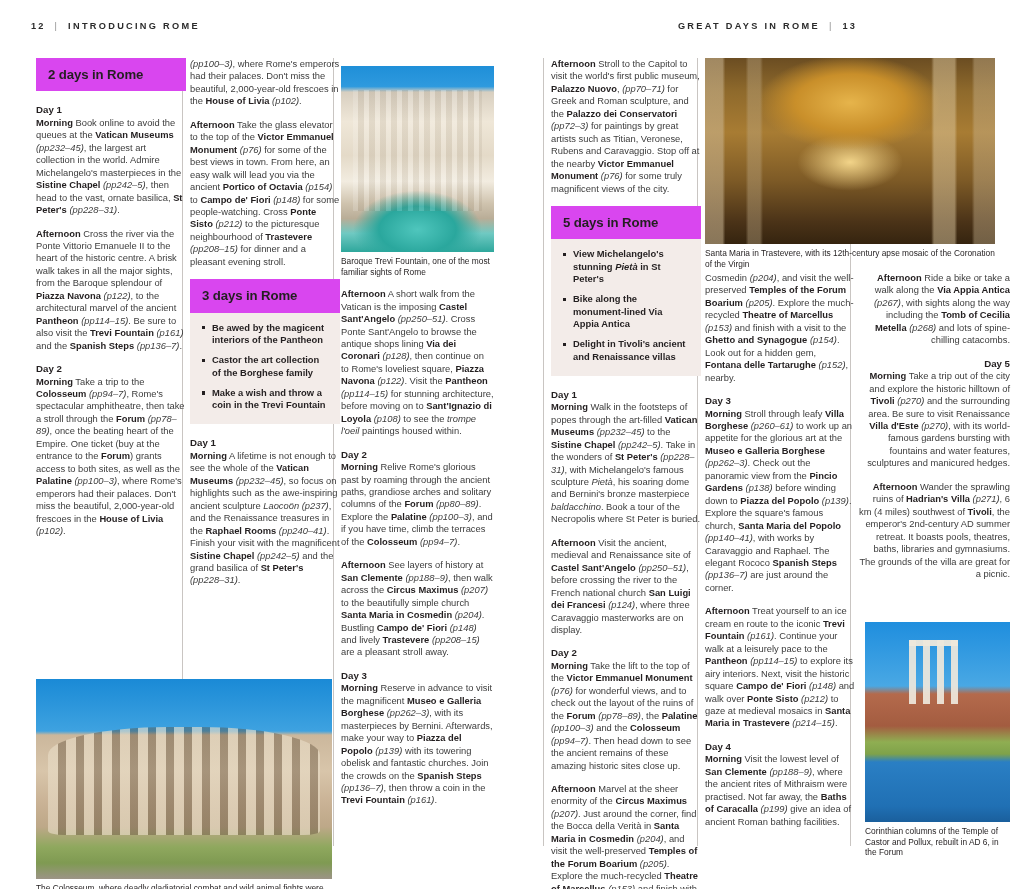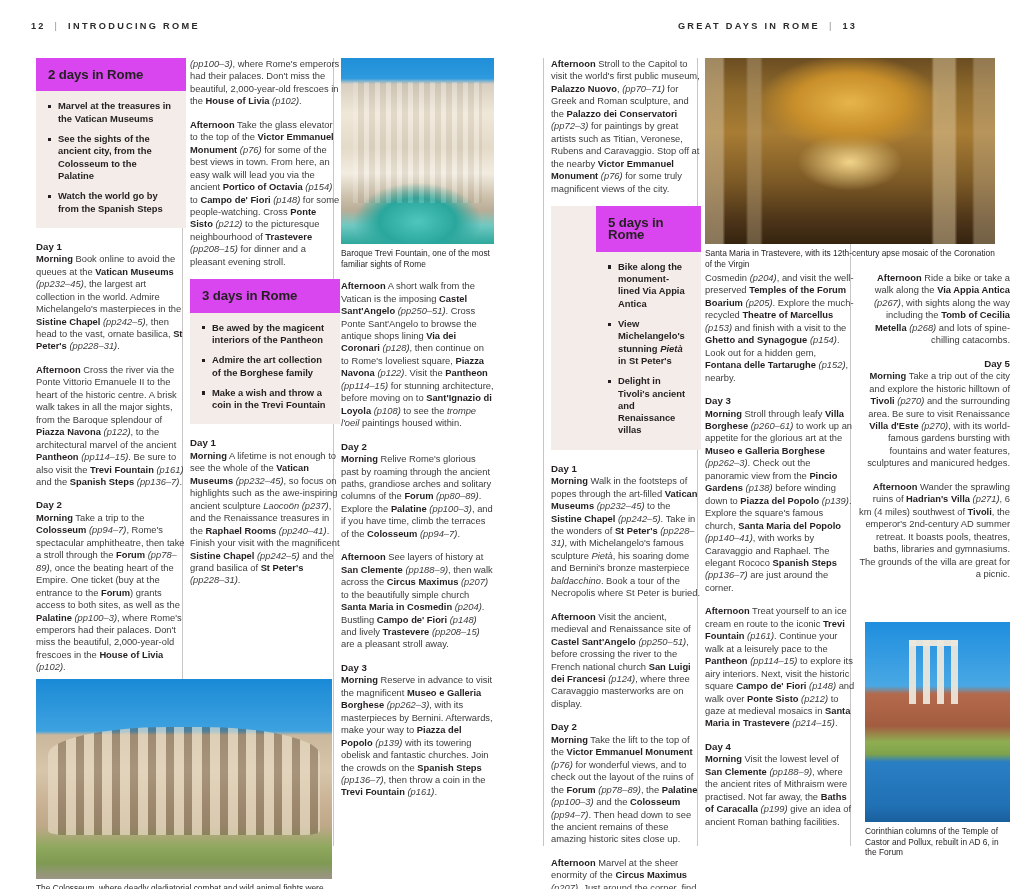--- a/index.html
+++ b/index.html
@@ -33,21 +33,21 @@
     line-height: 12.45px;
     color: #3c3c3c;
     text-align: left;
   }
   .c1 { left: 36px;  }
   .c2 { left: 190px; }
   .c3 { left: 341px; }
   .c4 { left: 551px; }
   .c5 { left: 705px; }
   .c6 { left: 858px; }
-  .c3 { width: 153px; }
+  .c3 { width: 153px; margin-top: 8px; }
   .c6 { width: 152px; }
 
   
   .vrule {
     position: absolute;
     width: 1px;
     background: #c9c5c2;
   }
 
   
@@ -194,27 +194,20 @@
   <div class="vrule" style="left:182px; top:58px; height:788px;"></div>
   <div class="vrule" style="left:333px; top:58px; height:788px;"></div>
   <div class="vrule" style="left:543px; top:58px; height:788px;"></div>
   <div class="vrule" style="left:697px; top:58px; height:788px;"></div>
   <div class="vrule" style="left:850px; top:58px; height:788px;"></div>
 
   <div class="col c1">
 
     <section class="box">
       <div class="box-head">2 days in Rome</div>
-      <div class="box-body">
-        <ul>
-          <li>Marvel at the treasures in the <b>Vatican Museums</b></li>
-          <li>See the sights of the ancient city, from the <b>Colosseum</b> to the <b>Palatine</b></li>
-          <li>Watch the world go by from the <b>Spanish Steps</b></li>
-        </ul>
-      </div>
     </section>
 
     <h4 class="dayhead">Day 1</h4>
     <p class="para"><span class="pref">Morning</span><span> Book online to avoid the queues at the <b>Vatican Museums</b> <i class="pg">(pp232–45)</i>, the largest art collection in the world. Admire Michelangelo's masterpieces in the <b>Sistine Chapel</b> <i class="pg">(pp242–5)</i>, then head to the vast, ornate basilica, <b>St Peter's</b> <i class="pg">(pp228–31)</i>.</span></p>
 
     <p class="para"><span class="pref">Afternoon</span><span> Cross the river via the Ponte Vittorio Emanuele II to the heart of the historic centre. A brisk walk takes in all the major sights, from the Baroque splendour of <b>Piazza Navona</b> <i class="pg">(p122)</i>, to the architectural marvel of the ancient <b>Pantheon</b> <i class="pg">(pp114–15)</i>. Be sure to also visit the <b>Trevi Fountain</b> <i class="pg">(p161)</i> and the <b>Spanish Steps</b> <i class="pg">(pp136–7)</i>.</span></p>
 
     <h4 class="dayhead">Day 2</h4>
     <p class="para"><span class="pref">Morning</span><span> Take a trip to the <b>Colosseum</b> <i class="pg">(pp94–7)</i>, Rome's spectacular amphitheatre, then take a stroll through the <b>Forum</b> <i class="pg">(pp78–89)</i>, once the beating heart of the Empire. One ticket (buy at the entrance to the <b>Forum</b>) grants access to both sites, as well as the <b>Palatine</b> <i class="pg">(pp100–3)</i>, where Rome's emperors had their palaces. Don't miss the beautiful, 2,000-year-old frescoes in the <b>House of Livia</b> <i class="pg">(p102)</i>.</span></p>
   </div>
@@ -227,21 +220,21 @@
   <div class="col c2">
     <p class="para"><span><i class="pg">(pp100–3)</i>, where Rome's emperors had their palaces. Don't miss the beautiful, 2,000-year-old frescoes in the <b>House of Livia</b> <i class="pg">(p102)</i>.</span></p>
 
     <p class="para"><span class="pref">Afternoon</span><span> Take the glass elevator to the top of the <b>Victor Emmanuel Monument</b> <i class="pg">(p76)</i> for some of the best views in town. From here, an easy walk will lead you via the ancient <b>Portico of Octavia</b> <i class="pg">(p154)</i> to <b><b>Campo</b> <b>de' Fiori</b></b> <i class="pg">(p148)</i> for some people-watching. Cross <b>Ponte Sisto</b> <i class="pg">(p212)</i> to the picturesque neighbourhood of <b>Trastevere</b> <i class="pg">(pp208–15)</i> for dinner and a pleasant evening stroll.</span></p>
 
     <section class="box" style="margin-top:2px;">
       <div class="box-head">3 days in Rome</div>
       <div class="box-body">
         <ul>
           <li>Be awed by the magicent interiors of the <b>Pantheon</b></li>
-          <li>Admire the art collection of the Borghese family</li>
+          <li>Castor the art collection of the Borghese family</li>
           <li>Make a wish and throw a coin in the <b>Trevi Fountain</b></li>
         </ul>
       </div>
     </section>
 
     <h4 class="dayhead">Day 1</h4>
     <p class="para"><span class="pref">Morning</span><span> A lifetime is not enough to see the whole of the <b>Vatican Museums</b> <i class="pg">(pp232–45)</i>, so focus on highlights such as the awe-inspiring ancient sculpture <i>Laocoön</i> <i class="pg">(p237)</i>, and the Renaissance treasures in the <b>Raphael Rooms</b> <i class="pg">(pp240–41)</i>. Finish your visit with the magnificent <b>Sistine Chapel</b> <i class="pg">(pp242–5)</i> and the grand basilica of <b>St Peter's</b> <i class="pg">(pp228–31)</i>.</span></p>
   </div>
 
   <div class="col c3">
@@ -257,26 +250,26 @@
 
     <p class="para"><span class="pref">Afternoon</span><span> See layers of history at <b>San Clemente</b> <i class="pg">(pp188–9)</i>, then walk across the <b>Circus Maximus</b> <i class="pg">(p207)</i> to the beautifully simple church <b><b><b>Santa</b> Maria in</b> Cosmedin</b> <i class="pg">(p204)</i>. Bustling <b><b>Campo</b> <b>de' Fiori</b></b> <i class="pg">(p148)</i> and lively <b>Trastevere</b> <i class="pg">(pp208–15)</i> are a pleasant stroll away.</span></p>
 
     <h4 class="dayhead">Day 3</h4>
     <p class="para"><span class="pref">Morning</span><span> Reserve in advance to visit the magnificent <b>Museo e Galleria Borghese</b> <i class="pg">(pp262–3)</i>, with its masterpieces by Bernini. Afterwards, make your way to <b>Piazza del Popolo</b> <i class="pg">(p139)</i> with its towering obelisk and fantastic churches. Join the crowds on the <b>Spanish Steps</b> <i class="pg">(pp136–7)</i>, then throw a coin in the <b>Trevi Fountain</b> <i class="pg">(p161)</i>.</span></p>
   </div>
 
   <div class="col c4">
     <p class="para"><span class="pref">Afternoon</span><span> Stroll to the Capitol to visit the world's first public museum, <b>Palazzo Nuovo</b>, <i class="pg">(pp70–71)</i> for Greek and Roman sculpture, and the <b>Palazzo dei Conservatori</b> <i class="pg">(pp72–3)</i> for paintings by great artists such as Titian, Veronese, Rubens and Caravaggio. Stop off at the nearby <b>Victor Emmanuel Monument</b> <i class="pg">(p76)</i> for some truly magnificent views of the city.</span></p>
 
-    <section class="box" style="margin-top:2px;padding-left:45px;">
+    <section class="box" style="margin-top:2px;">
       <div class="box-head">5 days in Rome</div>
       <div class="box-body">
         <ul>
+          <li>View Michelangelo's stunning <i>Pietà</i> in <b>St Peter's</b></li>
           <li>Bike along the monument-lined <b>Via Appia Antica</b></li>
-          <li>View Michelangelo's stunning <i>Pietà</i> in <b>St Peter's</b></li>
           <li>Delight in <b>Tivoli</b>'s ancient and Renaissance villas</li>
         </ul>
       </div>
     </section>
 
     <h4 class="dayhead">Day 1</h4>
     <p class="para"><span class="pref">Morning</span><span> Walk in the footsteps of popes through the art-filled <b>Vatican Museums</b> <i class="pg">(pp232–45)</i> to the <b>Sistine Chapel</b> <i class="pg">(pp242–5)</i>. Take in the wonders of <b>St Peter's</b> <i class="pg">(pp228–31)</i>, with Michelangelo's famous sculpture <i>Pietà</i>, his soaring dome and Bernini's bronze masterpiece <i>baldacchino</i>. Book a tour of the Necropolis where St Peter is buried.</span></p>
 
     <p class="para"><span class="pref">Afternoon</span><span> Visit the ancient, medieval and Renaissance site of <b>Castel Sant'Angelo</b> <i class="pg">(pp250–51)</i>, before crossing the river to the French national church <b>San Luigi dei Francesi</b> <i class="pg">(p124)</i>, where three Caravaggio masterworks are on display.</span></p>
 

